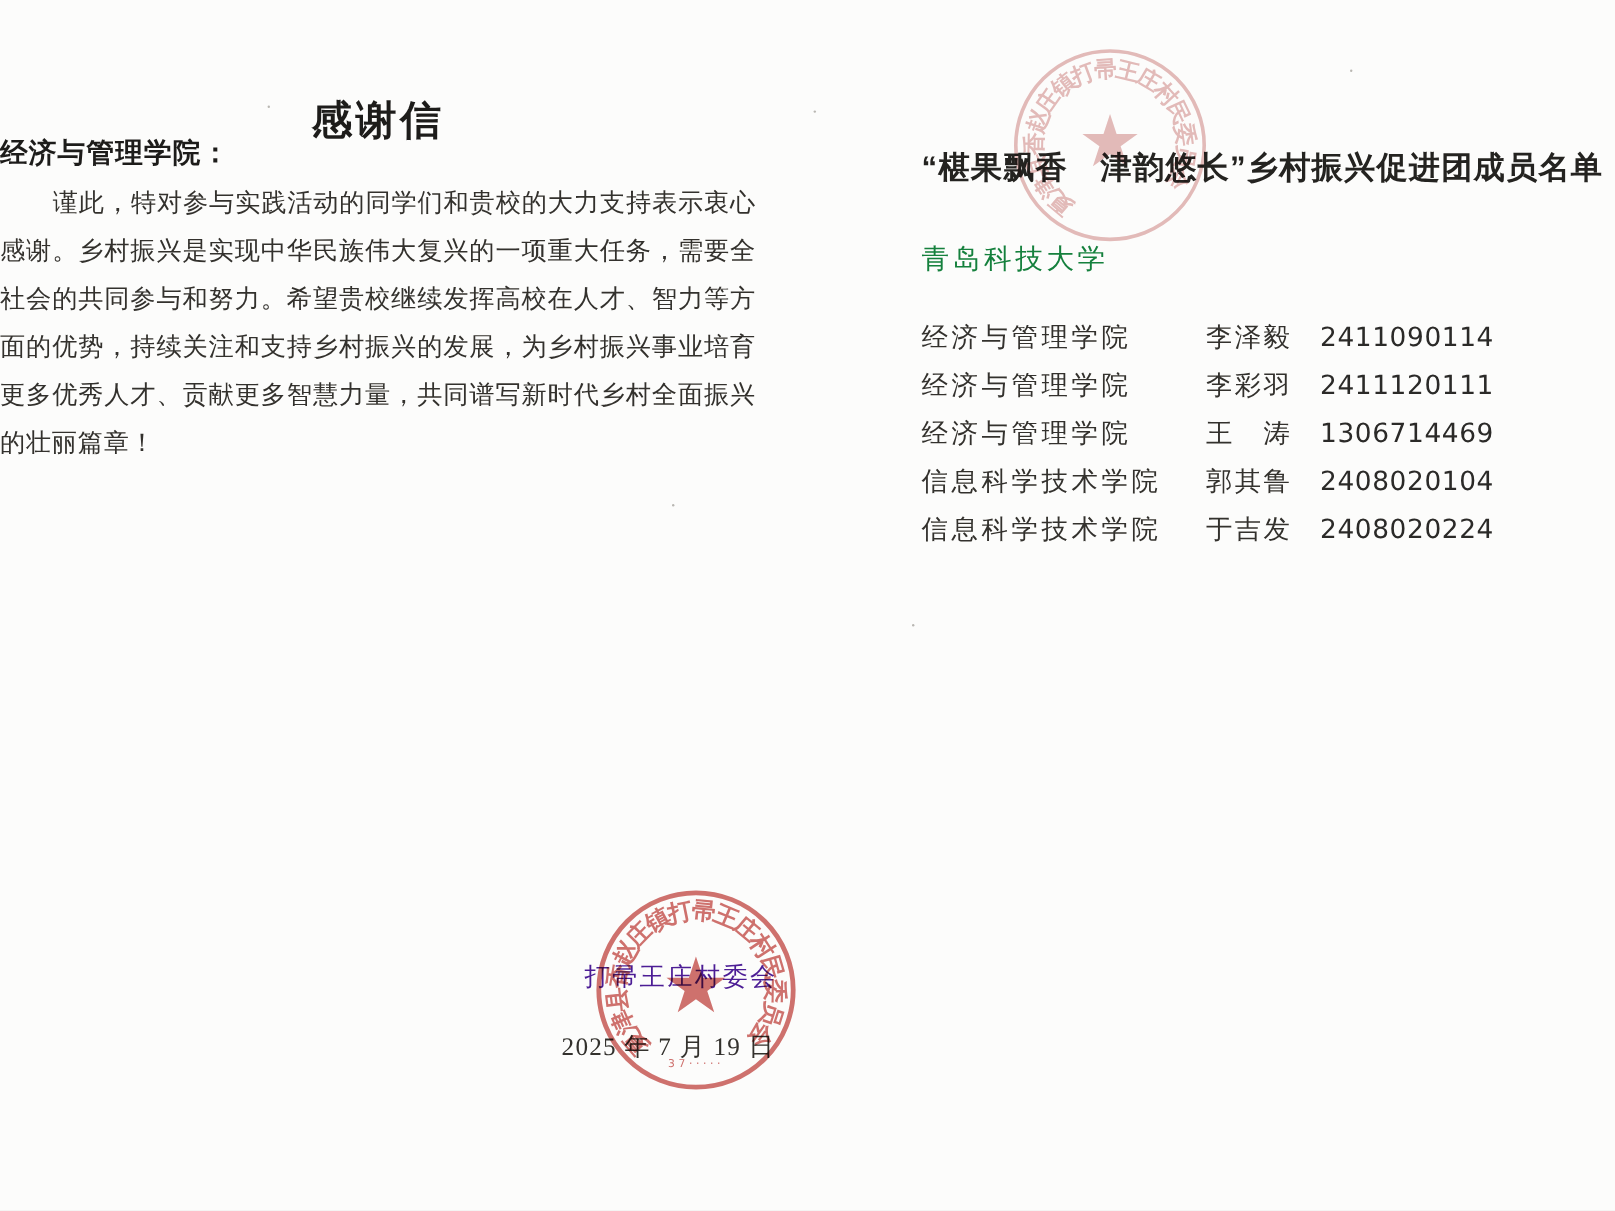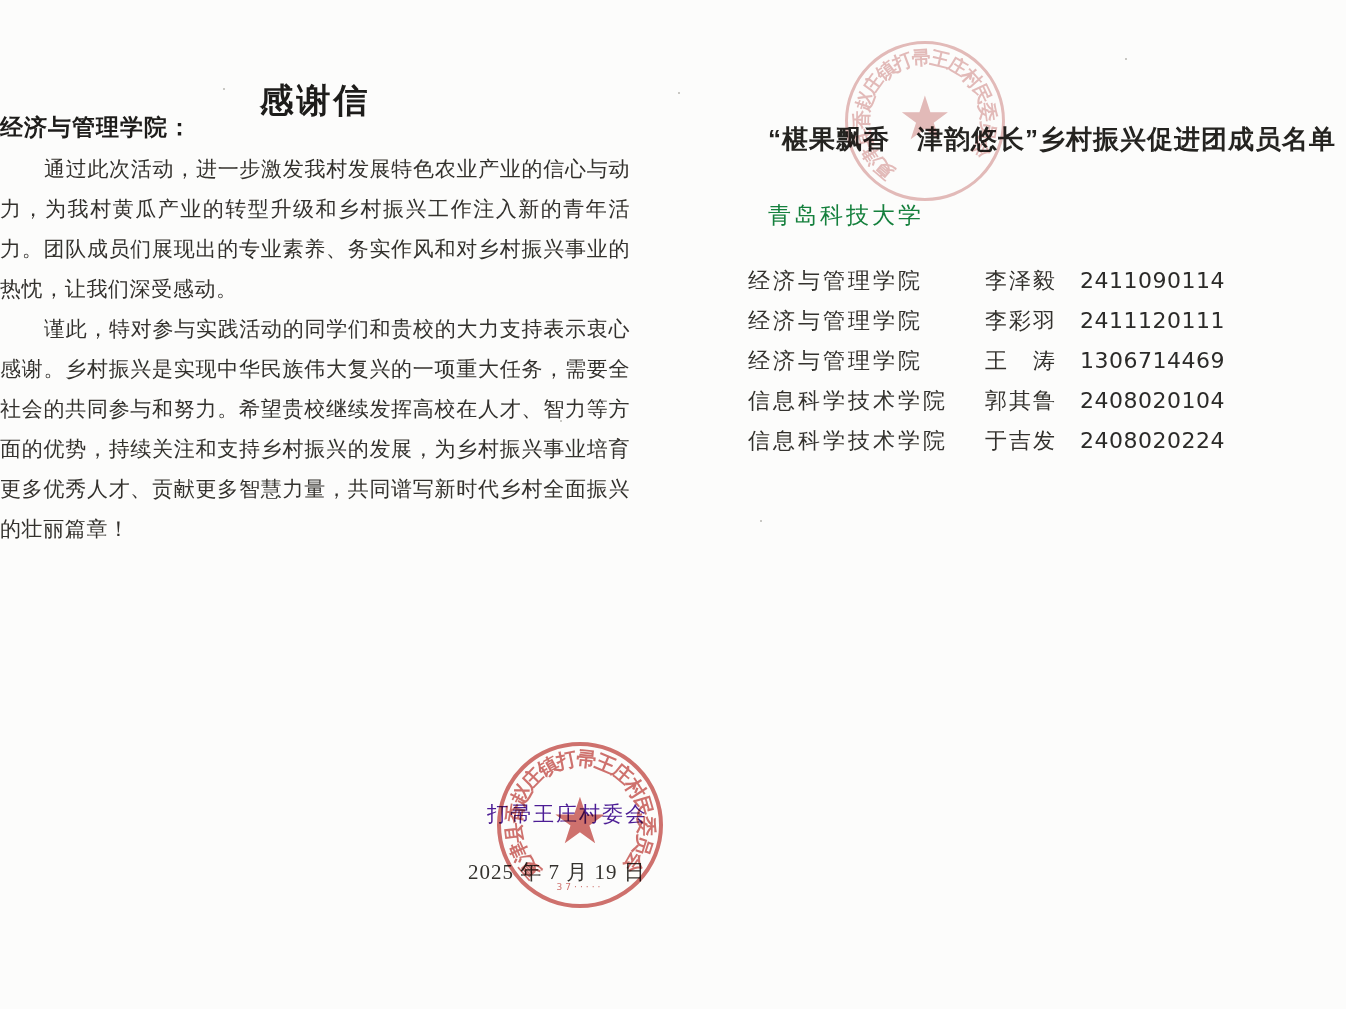--- a/index.html
+++ b/index.html
@@ -35,21 +35,21 @@
   
   .roster-title{
     position:absolute;left:742px;top:122px;width:620px;text-align:center;
     font-family:"Liberation Sans","DejaVu Sans",sans-serif;
     font-weight:bold;font-size:26px;color:#242320;letter-spacing:1px;white-space:nowrap;
   }
   .roster-univ{
     position:absolute;left:768px;top:200px;
     font-size:23px;letter-spacing:3px;color:#15803d;
   }
-  .roster-list{position:absolute;left:748px;top:266px;width:470px;}
+  .roster-list{position:absolute;left:768px;top:266px;width:470px;}
   .roster-row{display:flex;align-items:baseline;height:40px;}
   .col-college{flex:0 0 237px;font-size:22px;letter-spacing:3px;color:#33312d;}
   .col-name{flex:0 0 95px;font-size:22px;letter-spacing:2px;color:#33312d;}
   .col-id{
     flex:1;font-family:"DejaVu Sans","Liberation Sans",sans-serif;
     font-size:22px;letter-spacing:0.5px;color:#2b2a28;
   }
   
   .stamp{
     position:absolute;border-radius:50%;mix-blend-mode:multiply;
@@ -90,21 +90,20 @@
 </head>
 <body>
 
 <div class="scan">
 
   <div class="letter-title">感谢信</div>
 
   <div class="salutation">经济与管理学院：</div>
 
   <div class="letter-body">
-    <p>通过此次活动，进一步激发我村发展特色农业产业的信心与动力，为我村黄瓜产业的转型升级和乡村振兴工作注入新的青年活力。团队成员们展现出的专业素养、务实作风和对乡村振兴事业的热忱，让我们深受感动。</p>
     <p>谨此，特对参与实践活动的同学们和贵校的大力支持表示衷心感谢。乡村振兴是实现中华民族伟大复兴的一项重大任务，需要全社会的共同参与和努力。希望贵校继续发挥高校在人才、智力等方面的优势，持续关注和支持乡村振兴的发展，为乡村振兴事业培育更多优秀人才、贡献更多智慧力量，共同谱写新时代乡村全面振兴的壮丽篇章！</p>
   </div>
 
   <div class="signature">打帚王庄村委会</div>
   <div class="sign-date">2025 年 7 月 19 日</div>
 
   <div class="roster-title">“椹果飘香　津韵悠长”乡村振兴促进团成员名单</div>
 
   <div class="roster-univ">青岛科技大学</div>
 

